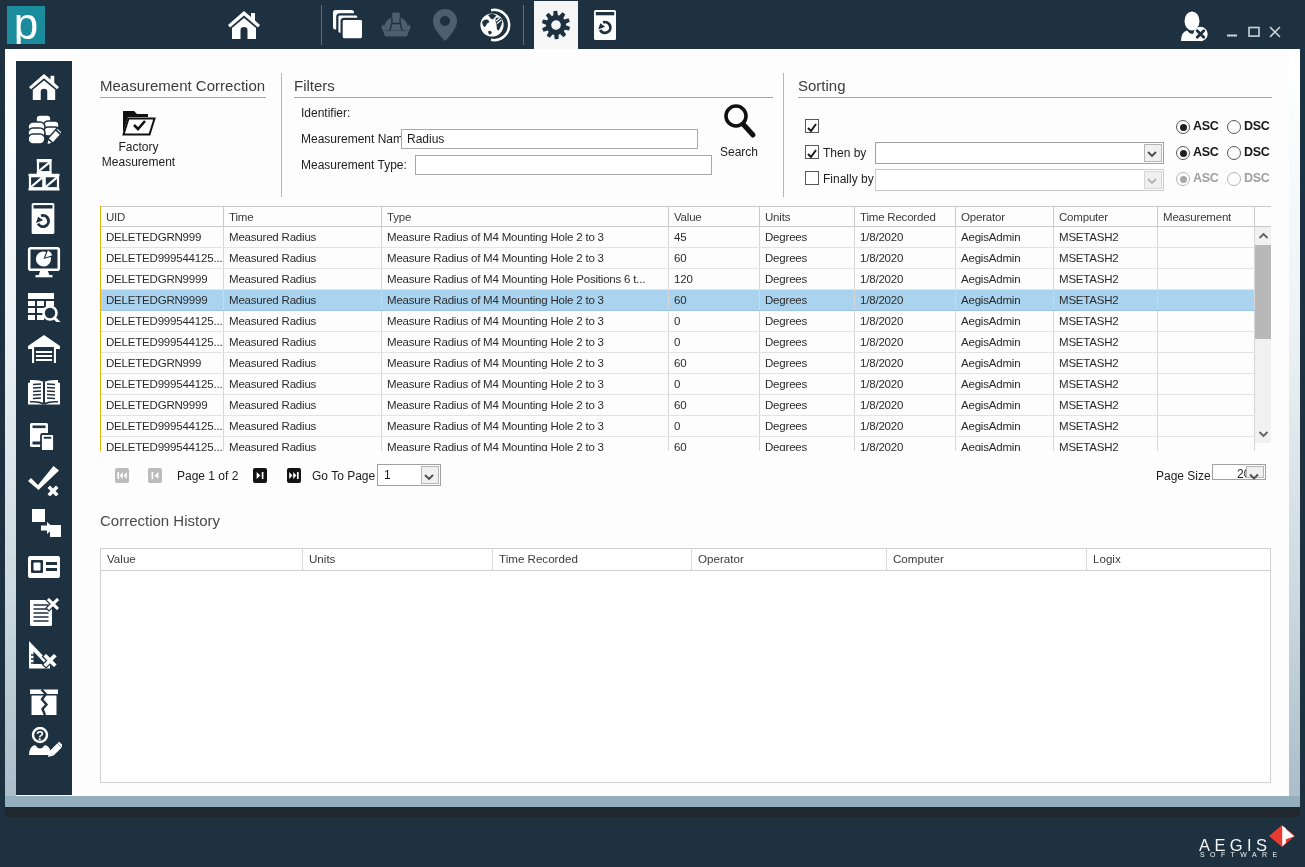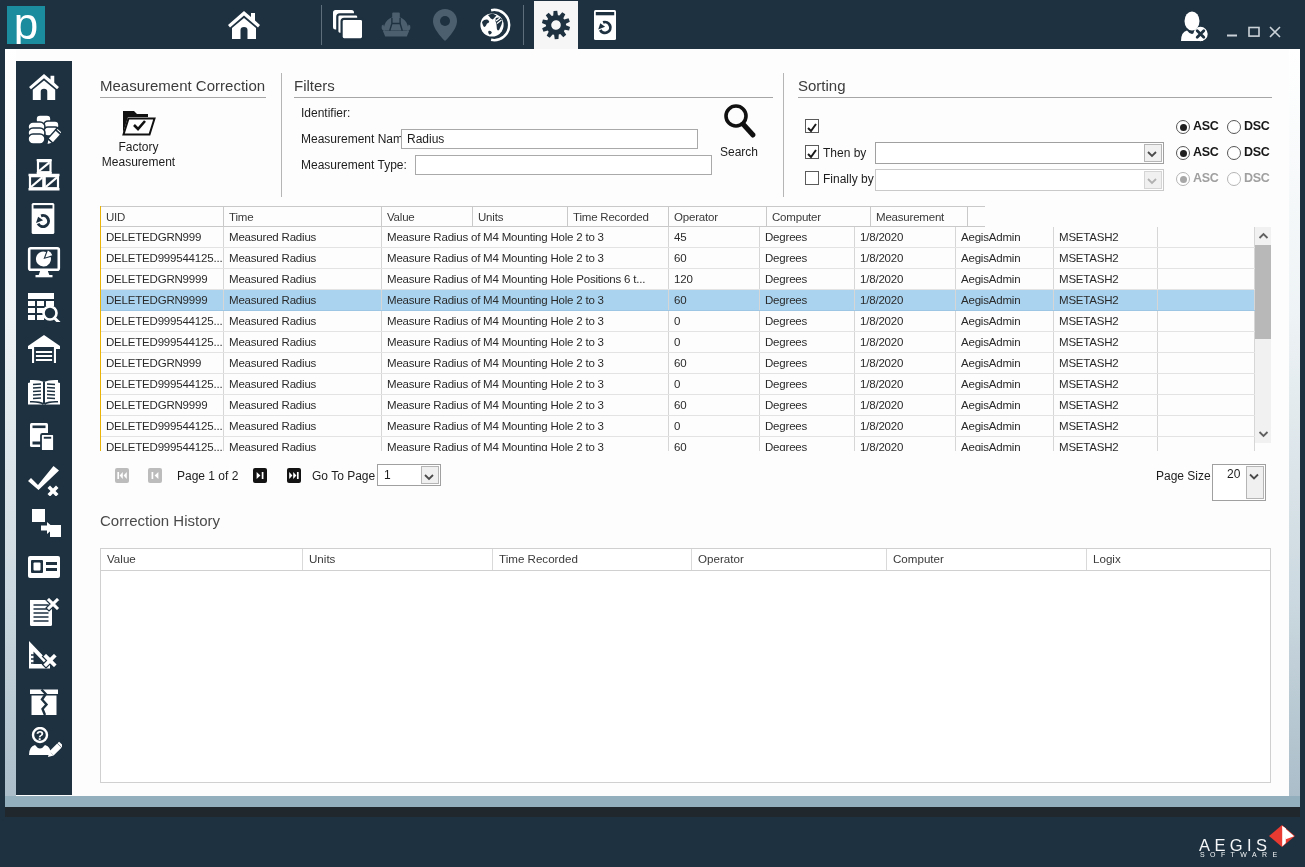--- a/index.html
+++ b/index.html
@@ -301,20 +301,21 @@
 <div class="ascdsc" style="left:1244px;top:145px">DSC</div>
 <div class="radio on dis" style="left:1176px;top:172px;border-color:#b5b5b5"></div>
 <div class="ascdsc" style="left:1193px;top:171px;color:#9f9f9f">ASC</div>
 <div class="radio" style="left:1227px;top:172px;border-color:#b5b5b5"></div>
 <div class="ascdsc" style="left:1244px;top:171px;color:#9f9f9f">DSC</div>
 
 <div id="grid">
   <div class="grow" id="ghead">
     <div class="gcell" style="width:123px">UID</div>
     <div class="gcell" style="width:158px">Time</div>
+    <div class="gcell" style="width:287px">Type</div>
     <div class="gcell" style="width:91px">Value</div>
     <div class="gcell" style="width:95px">Units</div>
     <div class="gcell" style="width:101px">Time Recorded</div>
     <div class="gcell" style="width:98px">Operator</div>
     <div class="gcell" style="width:104px">Computer</div>
     <div class="gcell" style="width:97px">Measurement</div>
     <div class="gcell" style="width:17px;border-right:none"></div>
   </div>
   <div class="grow">
     <div class="gcell" style="width:123px">DELETEDGRN999</div>
@@ -479,21 +480,21 @@
       <rect x="0" y="0" width="14" height="15" rx="2" fill="#131313"></rect>
       <path d="M2.2 4 L5.4 7.5 L2.2 11 Z M6.2 4 L9.4 7.5 L6.2 11 Z" fill="#fff"></path>
       <path d="M10.8 4 L10.8 11" stroke="#fff" stroke-width="1.7"></path>
     </svg>
 <div class="pgtxt" style="left:312px;top:469px">Go To Page</div>
 <div class="combo" style="left:377px;top:464px;width:64px;height:22px;line-height:20px;padding-left:6px;box-sizing:border-box">1
   <span class="cbtn"><svg width="14" height="18" viewBox="0 0 14 18" style="margin:1px 0 0 0">
           <path d="M3 7 L7 11 L11 7" fill="none" stroke="#4a4a4a" stroke-width="1.8"></path>
         </svg></span></div>
 <div class="pgtxt" style="left:1156px;top:469px">Page Size</div>
-<div class="combo" style="left:1212px;top:464px;width:54px;height:37px;line-height:19px;padding-left:14px;box-sizing:border-box">20
+<div class="combo" style="left:1212px;top:464px;width:54px;height:16px;line-height:19px;padding-left:24px;box-sizing:border-box">20
   <span class="cbtn"><svg width="14" height="17" viewBox="0 0 14 17" style="margin:1px 0 0 0">
           <path d="M3 6.5 L7 10.5 L11 6.5" fill="none" stroke="#4a4a4a" stroke-width="1.8"></path>
         </svg></span></div>
 
 <div class="h1" style="left:100px;top:512px;color:#4a4a4a">Correction History</div>
 <div id="htable">
   <div id="hhead">
     <div style="width:202px">Value</div>
     <div style="width:190px">Units</div>
     <div style="width:199px">Time Recorded</div>

